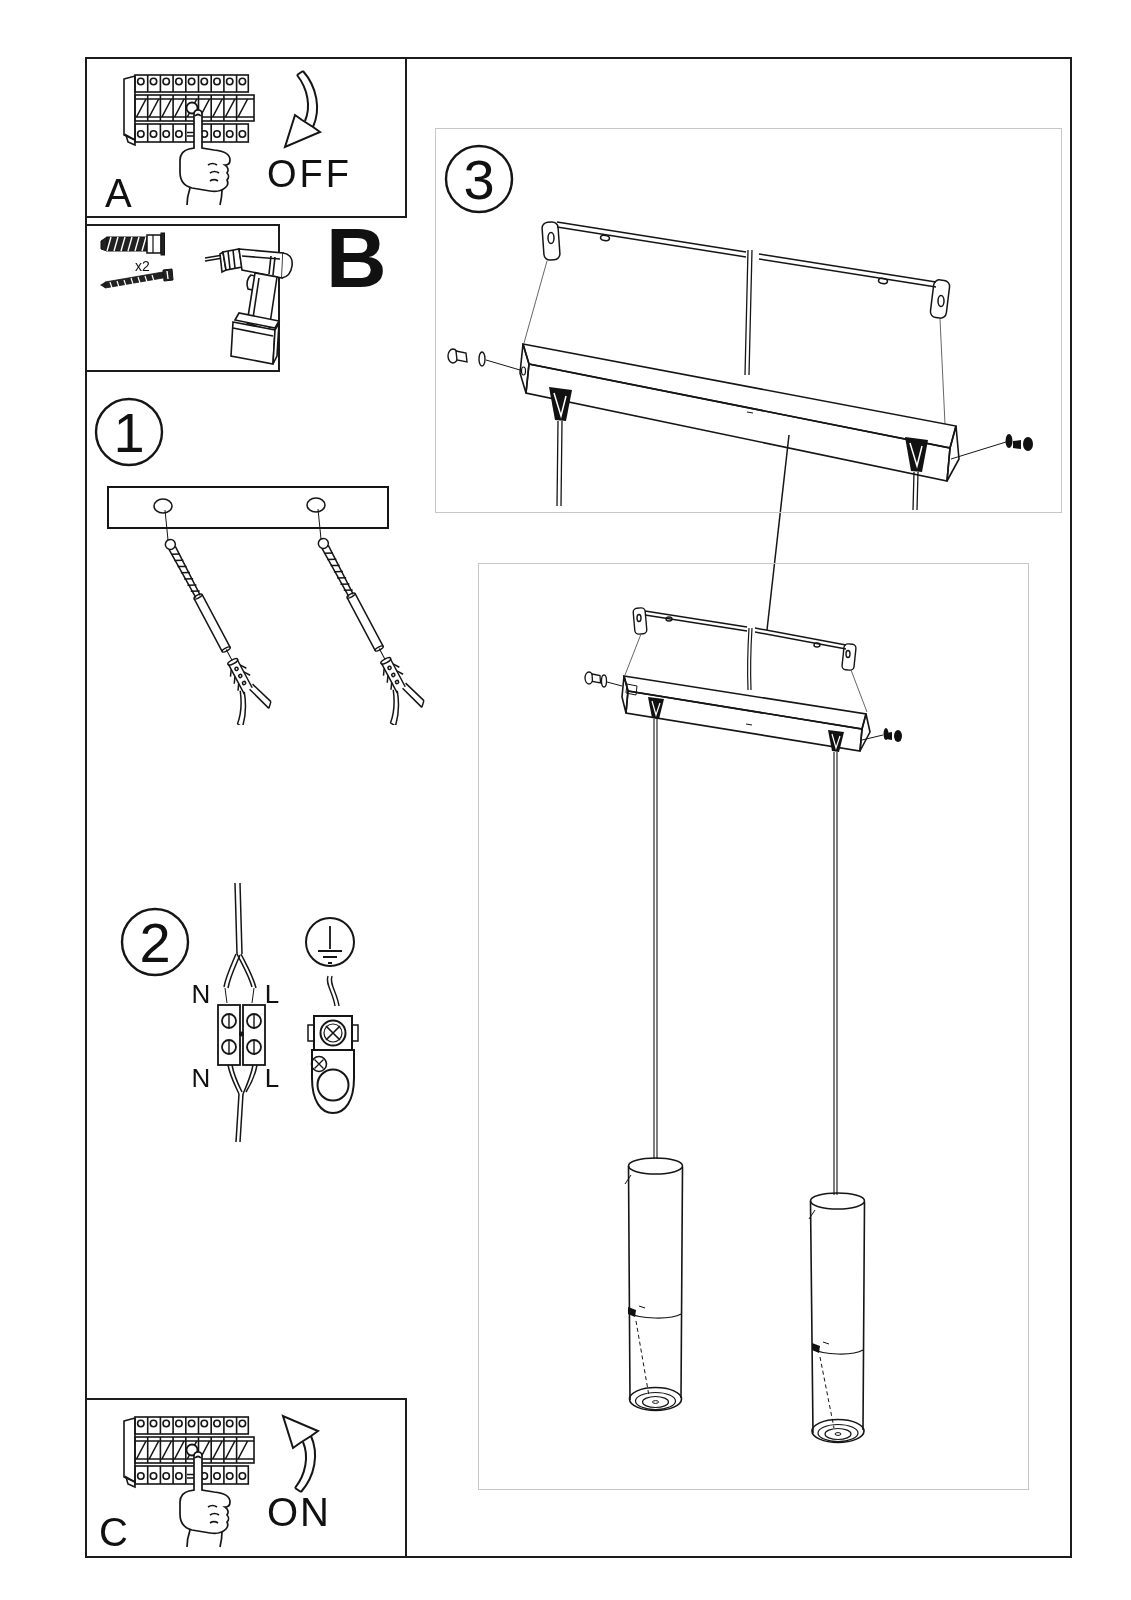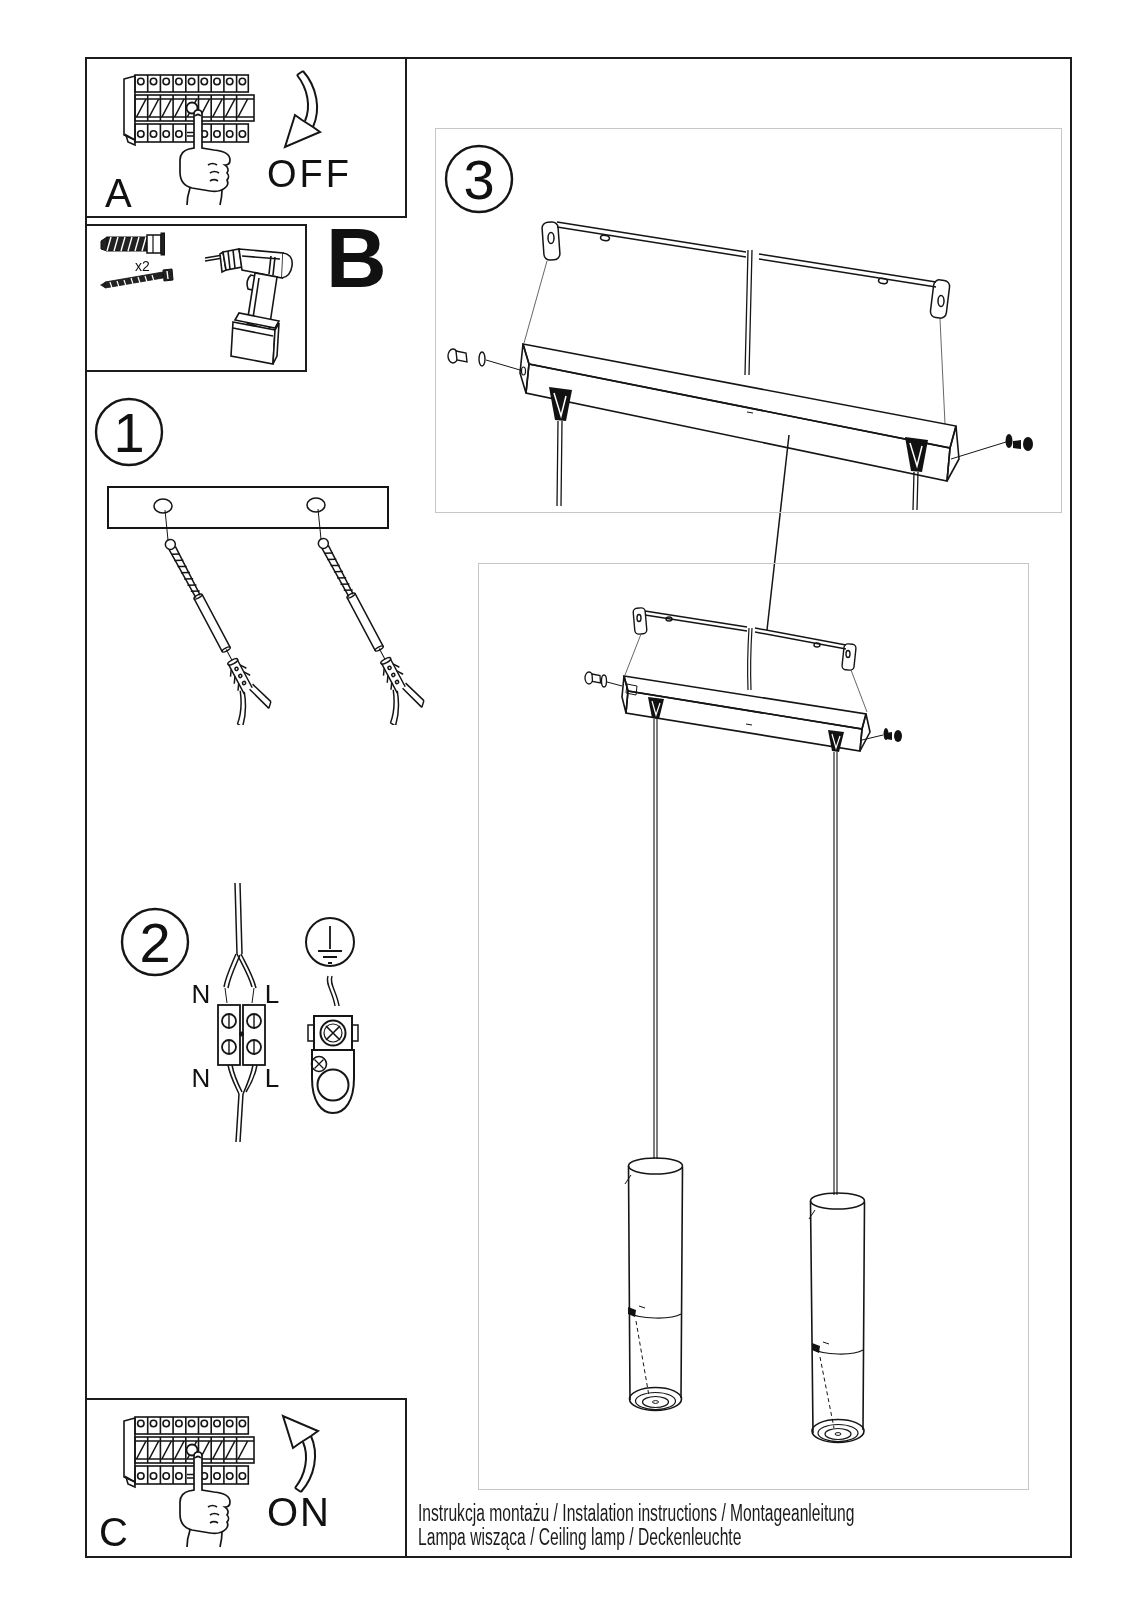--- a/index.html
+++ b/index.html
@@ -92,21 +92,21 @@
   <div class="abs frame-dark" style="left:85px;top:57px;width:322px;height:161px">
     <svg width="318" height="157" viewBox="0 0 318 157">
       <use href="#sym-breaker" transform="translate(33,13)"></use>
       <use href="#sym-hand" transform="translate(85,51)"></use>
       <use href="#sym-arrow" transform="translate(188,10)"></use>
       <text x="180" y="128" font-size="38" letter-spacing="3">OFF</text>
       <text x="18" y="148" font-size="40">A</text>
     </svg>
   </div>
 
-  <div class="abs frame-dark" style="left:85px;top:224px;width:222px;height:148px">
+  <div class="abs frame-dark" style="left:85px;top:224px;width:195px;height:148px">
     <svg width="227" height="144" viewBox="0 0 227 144">
       <g>
         <path d="M14,15 L20,11 L20,25 L14,23 Z" fill="#222" stroke="#111" stroke-width="1"></path>
         <rect x="20" y="11" width="40" height="14" fill="#222" stroke="#111"></rect>
         <path d="M24,11 L20,25 M31,11 L27,25 M38,11 L34,25 M45,11 L41,25 M52,11 L48,25 M59,11 L55,25" stroke="#fff" stroke-width="1.4"></path>
         <rect x="60" y="9" width="14" height="18" fill="#fff" stroke="#111" stroke-width="1.5"></rect>
         <line x1="66" y1="9" x2="66" y2="27" stroke="#111" stroke-width="1.2"></line>
         <rect x="74" y="7" width="3.5" height="22" fill="#222" stroke="#111"></rect>
       </g>
       <text x="48" y="45" font-size="14">x2</text>
@@ -328,18 +328,14 @@
         <path d="M344,778 l6,2" stroke-width="1"></path>
         <path d="M341,793 L355,864" stroke-width="1" stroke-dasharray="4,3"></path>
         <ellipse cx="359" cy="867" rx="26" ry="11.5"></ellipse>
         <ellipse cx="359" cy="869" rx="20" ry="8.5" stroke-width="1.2"></ellipse>
         <ellipse cx="359" cy="870" rx="13" ry="5.5" stroke-width="1.2"></ellipse>
         <ellipse cx="359" cy="870" rx="3" ry="1.4" stroke-width="1"></ellipse>
       </g>
     </svg>
   </div>
 
-  <div class="abs" style="left:418px;top:1501px">
-    <div class="footer-line">Instrukcja montażu / Instalation instructions / Montageanleitung</div>
-    <div class="footer-line">Lampa wisząca / Ceiling lamp / Deckenleuchte</div>
-  </div>
 
 </div>
 
 </body></html>

